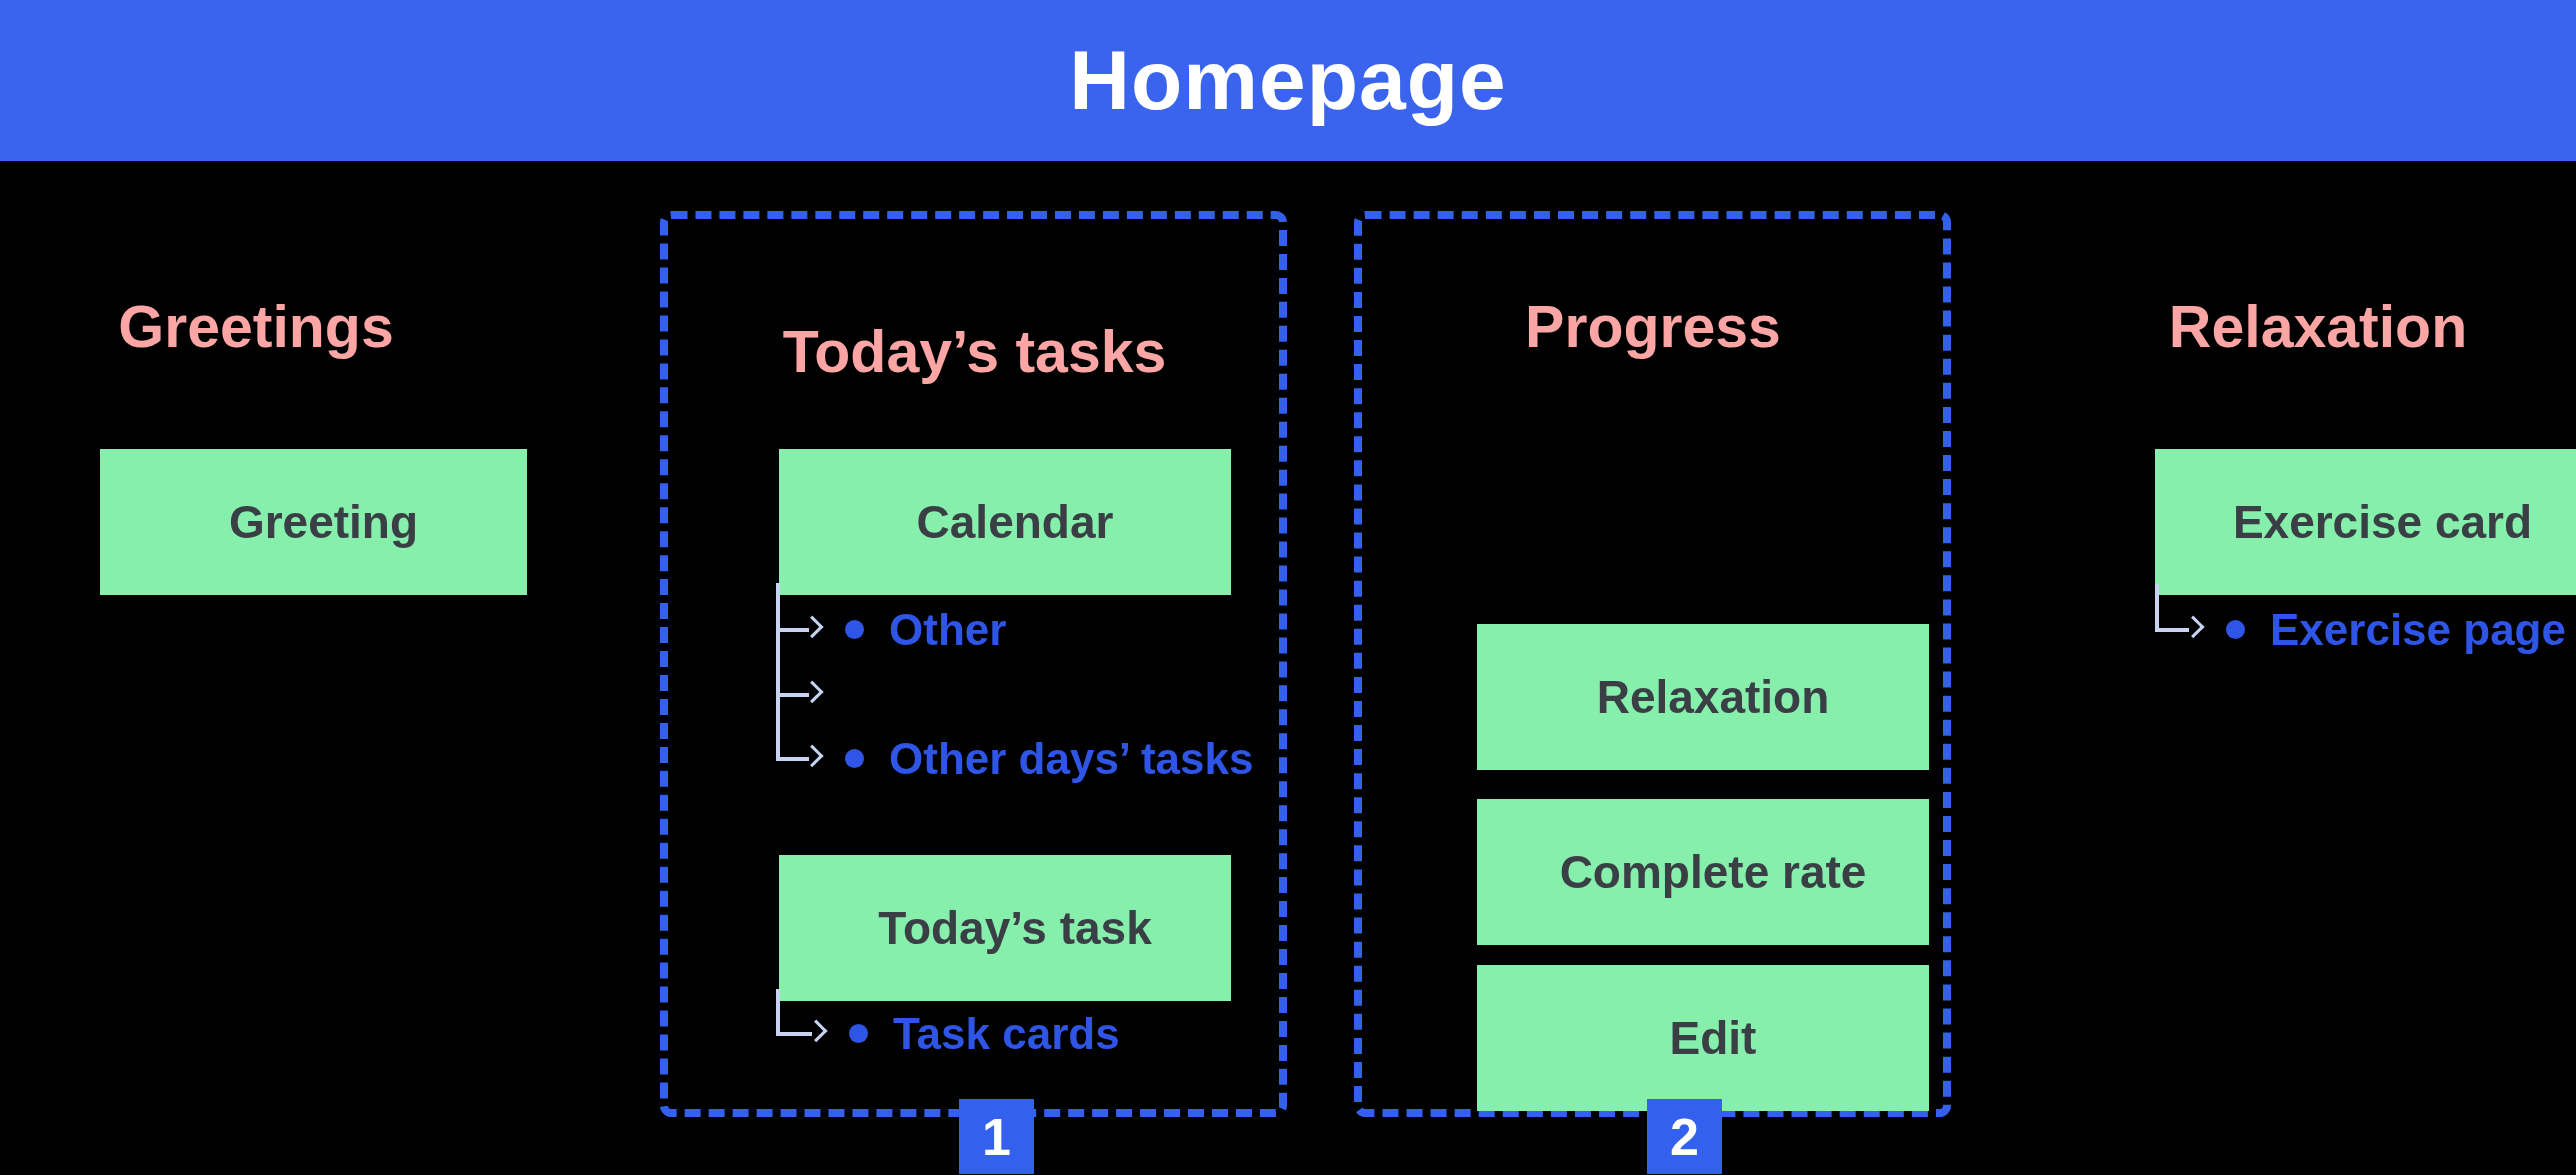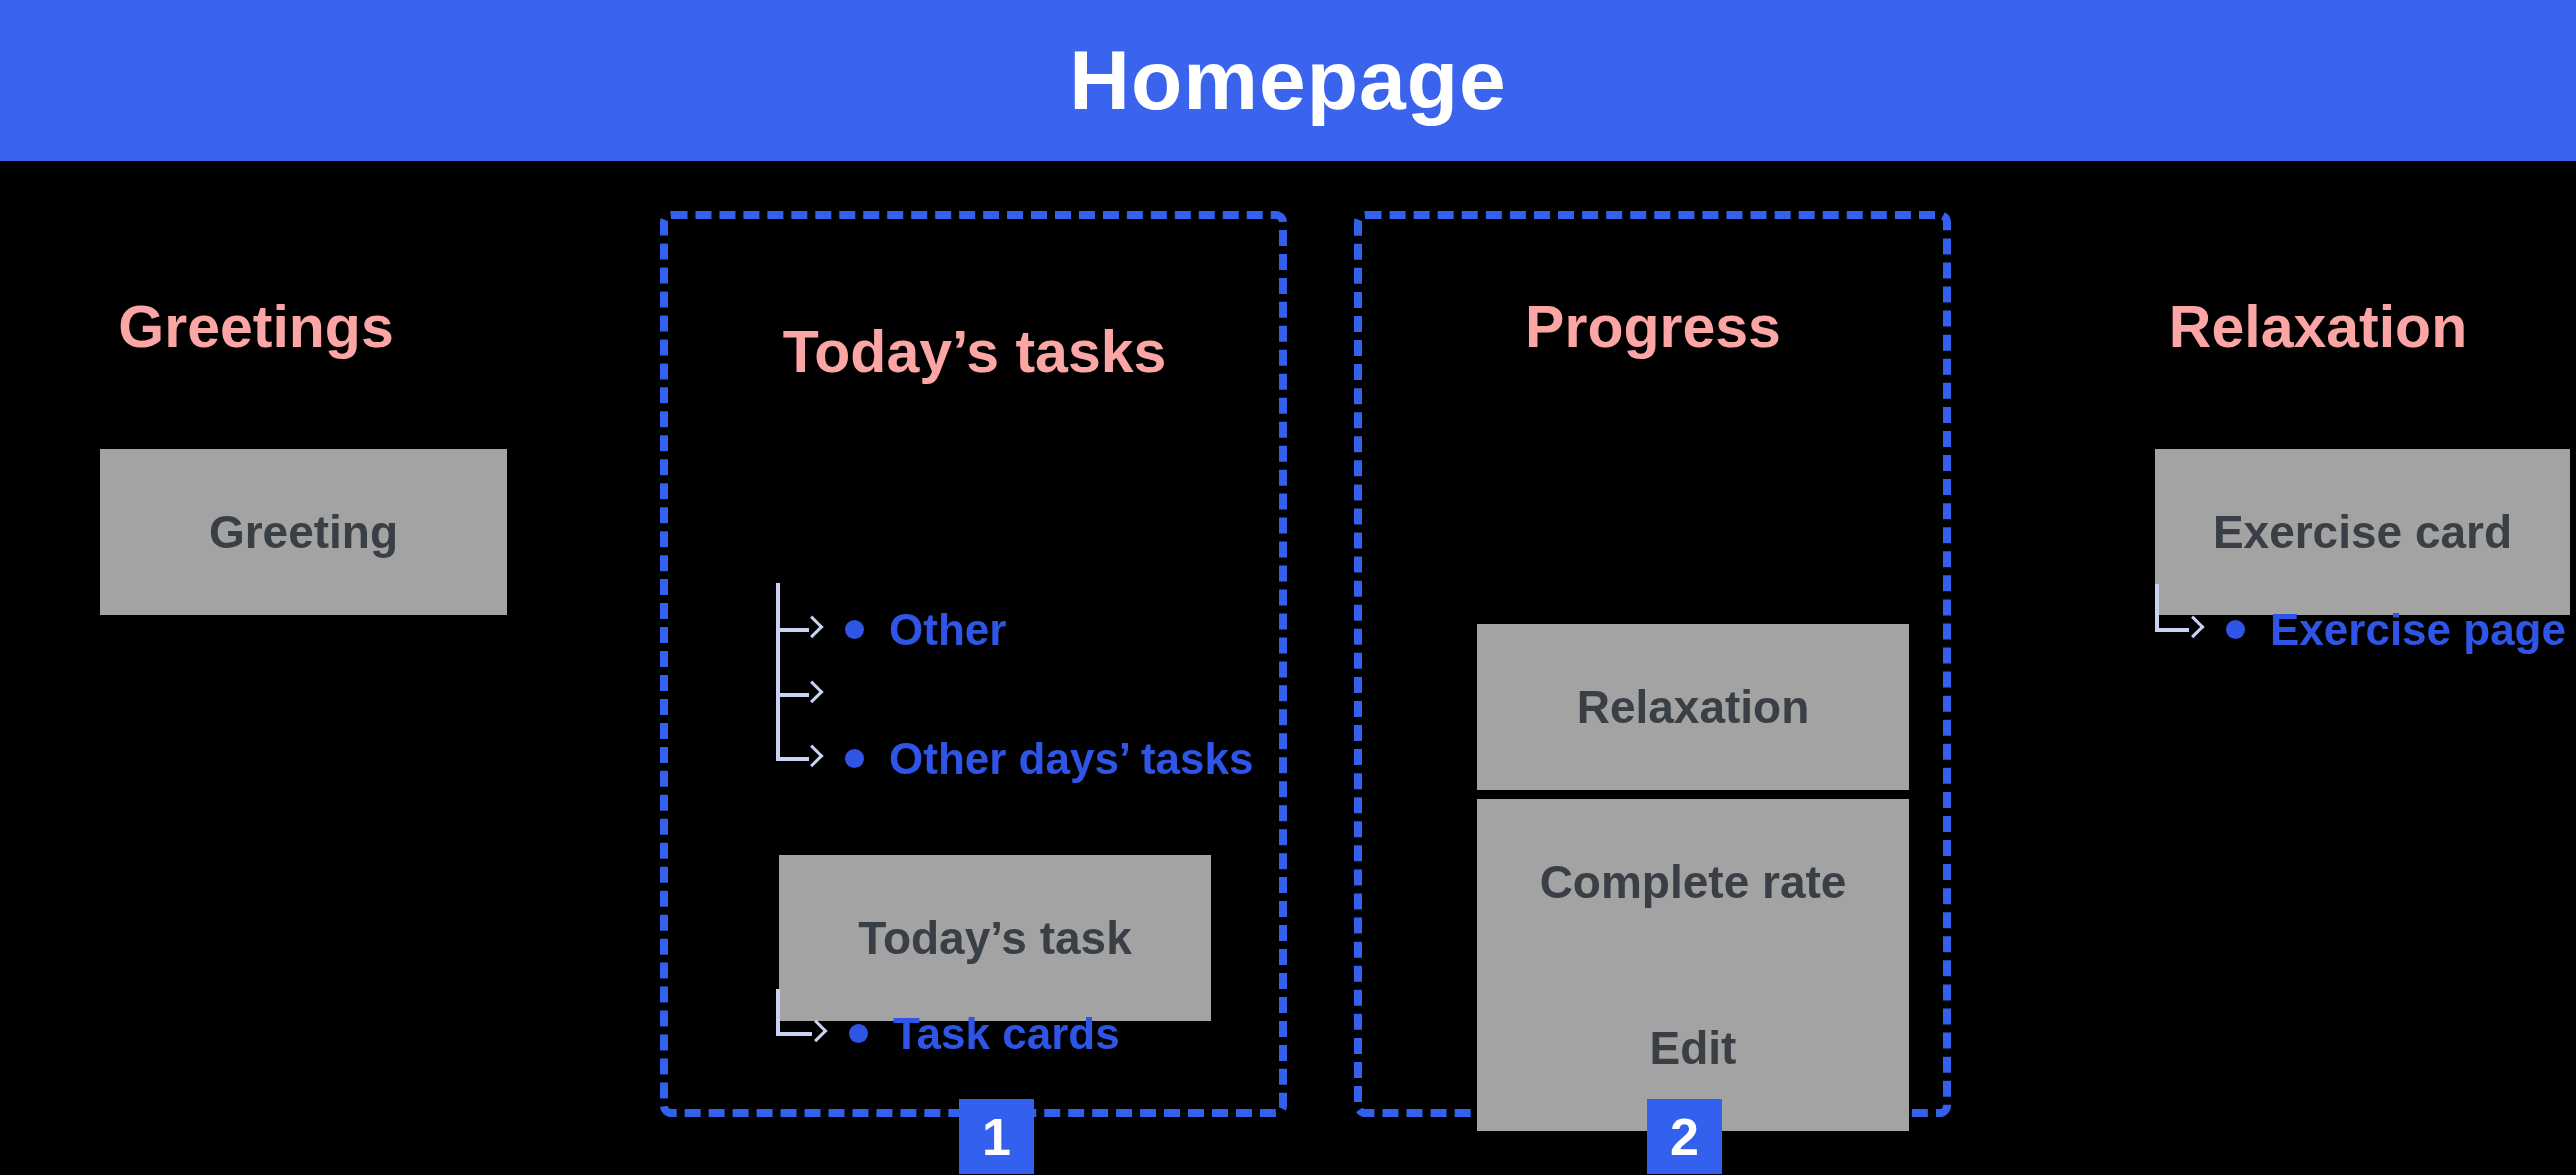--- a/index.html
+++ b/index.html
@@ -14,23 +14,23 @@
   }
   .header-title { color:#FFFFFF; font-size:84px; letter-spacing:1px; }
   .col-heading {
     position:absolute; color:#fca5a5; font-size:59px; text-align:center; line-height:61px;
   }
   .group-box {
     position:absolute; border:8.6px dashed #3360EC; border-radius:11.5px;
     background:transparent;
   }
   .card {
-    position:absolute; height:166px; background:#a3a3a3;
+    position:absolute; height:146px; background:#86efac;
     color:#3A3F46; font-size:46px;
-    display:flex; align-items:center; justify-content:center; text-align:center;
+    display:flex; align-items:center; justify-content:center; text-align:center;padding-left:20px;
   }
   .v-line { position:absolute; width:3.8px; background:#C7D3F1; }
   .h-line { position:absolute; height:3.8px; background:#C7D3F1; }
   .chev {
     position:absolute; width:13.4px; height:13.4px;
     border-top:3.8px solid #C7D3F1; border-right:3.8px solid #C7D3F1;
     transform:rotate(45deg);
   }
   .bullet-row {
     position:absolute; height:57px; display:flex; align-items:center; gap:25px;
@@ -57,20 +57,21 @@
   <div class="group-box" style="left:660px; top:211px; width:611px; height:890px;"></div>
   <div class="group-box" style="left:1354px; top:211px; width:581px; height:890px;"></div>
 
   <div class="col-heading" style="left:36px; top:297px; width:440px;">Greetings</div>
   <div class="col-heading" style="left:660px; top:290px; width:629px;margin-top:32px;">Today’s tasks</div>
   <div class="col-heading" style="left:1354px; top:297px; width:598px;">Progress</div>
   <div class="col-heading" style="left:2098px; top:297px; width:440px;">Relaxation</div>
 
   <div class="card" style="left:100px; top:449px; width:407px;">Greeting</div>
 
+  <div class="card" style="left:779px; top:449px; width:432px;">Calendar</div>
 
   <div class="v-line" style="left:776px; top:583px; height:178px;"></div>
   <div class="h-line" style="left:776px; top:628px; width:33px;"></div>
   <div class="chev" style="left:804px; top:619px;"></div>
   <div class="h-line" style="left:776px; top:693px; width:33px;"></div>
   <div class="chev" style="left:804px; top:684px;"></div>
   <div class="h-line" style="left:776px; top:757px; width:33px;"></div>
   <div class="chev" style="left:804px; top:748px;"></div>
 
   <div class="bullet-row" style="left:845px; top:601px;">

